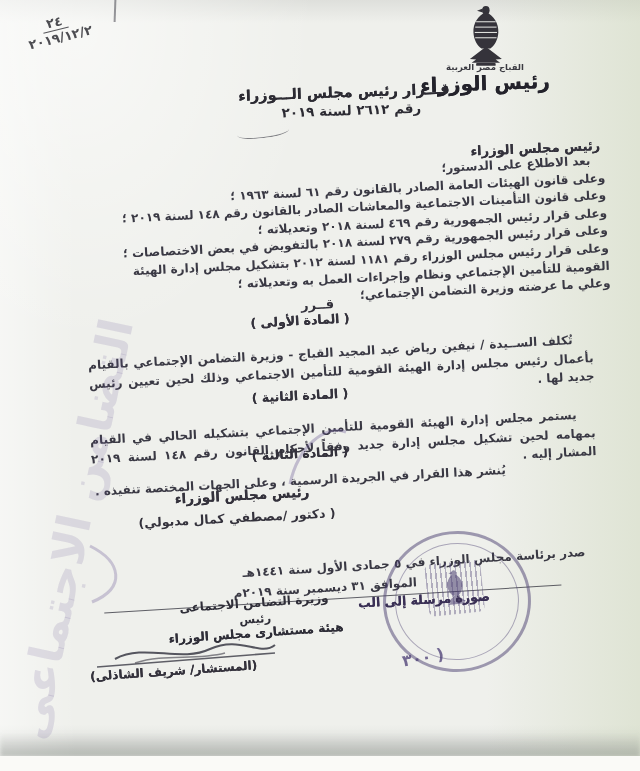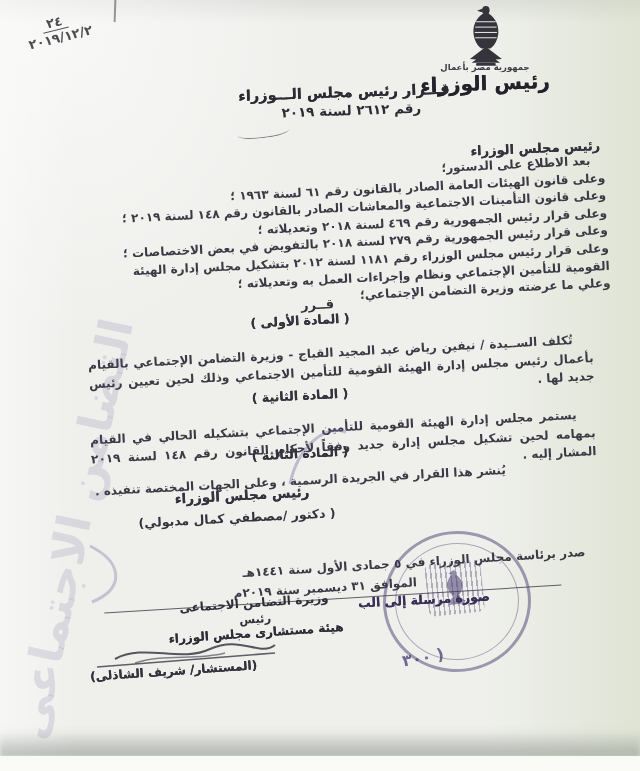--- a/index.html
+++ b/index.html
@@ -96,21 +96,21 @@
         <path d="M31 48 L13 62 L20 62.5 L15 66 L47 66 L42 62.5 L49 62 Z"></path>
         <rect x="20" y="66.5" width="22" height="3" rx="1"></rect>
       </g>
       <g stroke="#eff0ec" stroke-width="1.1">
         <line x1="20" y1="20" x2="42" y2="20"></line>
         <line x1="19" y1="26" x2="43" y2="26"></line>
         <line x1="18.5" y1="32" x2="43.5" y2="32"></line>
         <line x1="19" y1="38" x2="43" y2="38"></line>
       </g>
     </svg>
-    <div class="republic">جمهورية مصر بأعمال</div>
+    <div class="republic">القباج مصر العربية</div>
     <div class="pm-office">رئيس الوزراء</div>
   </div>
 
   <div class="title-block">
     <span class="t1">قـــرار رئيس مجلس الـــوزراء</span>
     <span class="t2">رقم ٢٦١٢ لسنة ٢٠١٩</span>
     <span class="swash"></span>
   </div>
 
   <div class="heading">رئيس مجلس الوزراء</div>

